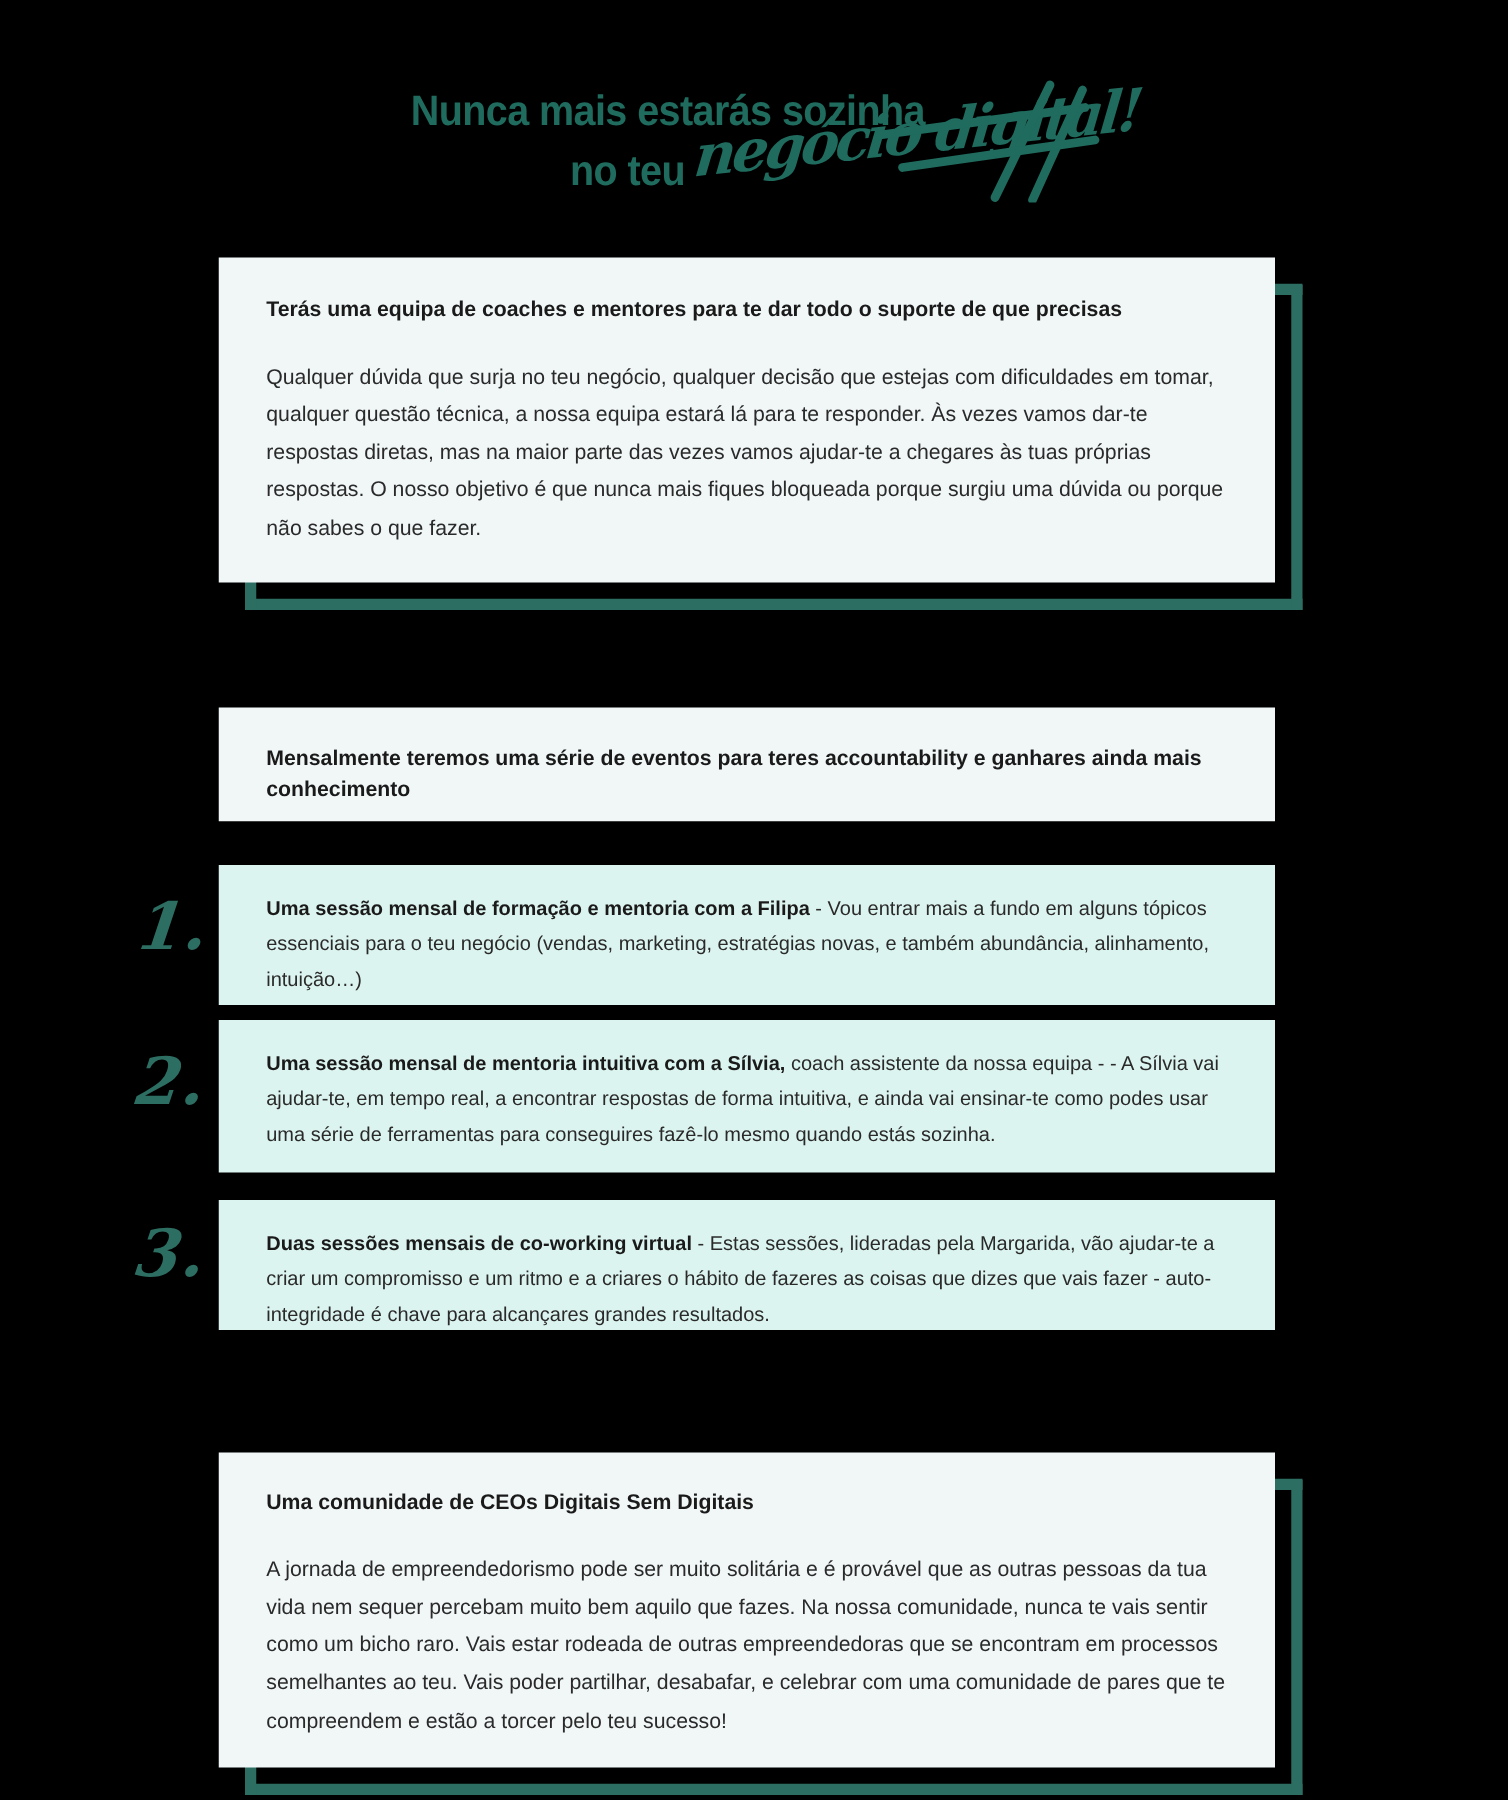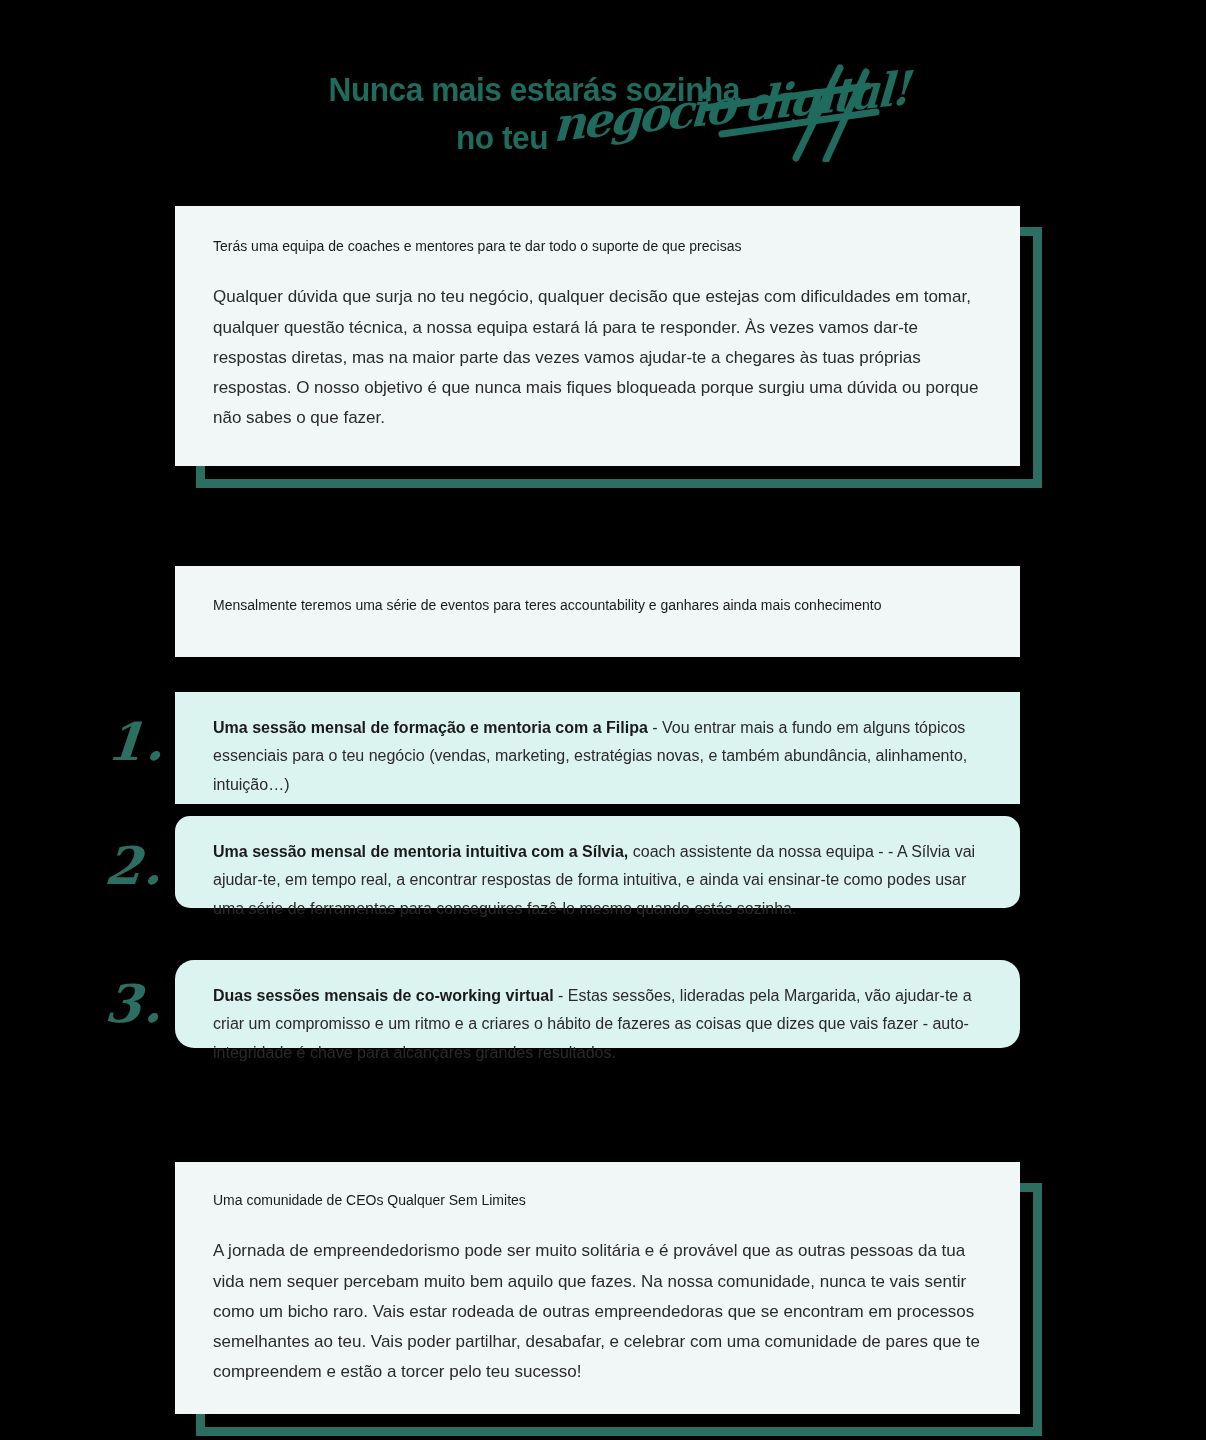--- a/index.html
+++ b/index.html
@@ -117,22 +117,22 @@
     box-sizing: border-box;
   }
   .panel-inner {
     position: absolute;
     left: 38px;
     right: 38px;
     top: 0;
   }
 
   .card-title {
-    font-size: 14px;
-    font-weight: 400;
+    font-size: 17px;
+    font-weight: 700;
     color: #1a1a1a;
     line-height: 1.45;
     margin: 0;
   }
   .card-body {
     font-size: 17px;
     font-weight: 400;
     color: #2a2a2a;
     line-height: 1.78;
     margin: 0;
@@ -184,22 +184,22 @@
     font-family: "DejaVu Serif", serif;
     font-weight: 700;
     font-style: italic;
     font-size: 52px;
     line-height: 84px;
     text-align: center;
     transform: skewX(-8deg);
   }
 
   #item-1 { top: 692px; height: 112px; }
-  #item-2 { top: 816px; height: 92px; border-radius: 15px; }
-  #item-3 { top: 960px; height: 88px; border-radius: 19px; }
+  #item-2 { top: 816px; height: 122px; }
+  #item-3 { top: 960px; height: 104px; }
 
   #num-1 { left: 106px; top: 700px; }
   #num-2 { left: 104px; top: 824px; }
   #num-3 { left: 104px; top: 962px; }
 
   
   #card-community {
     left: 175px;
     top: 1162px;
     width: 845px;
@@ -259,17 +259,17 @@
 <div class="list-item" id="item-3">
   <div class="li-text">
     <b>Duas sessões mensais de co-working virtual</b><span> - Estas sessões, lideradas pela Margarida, vão ajudar-te a criar um compromisso e um ritmo e a criares o hábito de fazeres as coisas que dizes que vais fazer - auto-integridade é chave para alcançares grandes resultados.</span>
   </div>
 </div>
 
 <div class="framed" id="card-community">
   <div class="frame"></div>
   <div class="panel">
     <div class="panel-inner">
-      <p class="card-title">Uma comunidade de CEOs Qualquer Sem Limites</p>
+      <p class="card-title">Uma comunidade de CEOs Digitais Sem Digitais</p>
       <p class="card-body">A jornada de empreendedorismo pode ser muito solitária e é provável que as outras pessoas da tua vida nem sequer percebam muito bem aquilo que fazes. Na nossa comunidade, nunca te vais sentir como um bicho raro. Vais estar rodeada de outras empreendedoras que se encontram em processos semelhantes ao teu. Vais poder partilhar, desabafar, e celebrar com uma comunidade de pares que te compreendem e estão a torcer pelo teu sucesso!</p>
     </div>
   </div>
 </div>
 
 </body></html>

